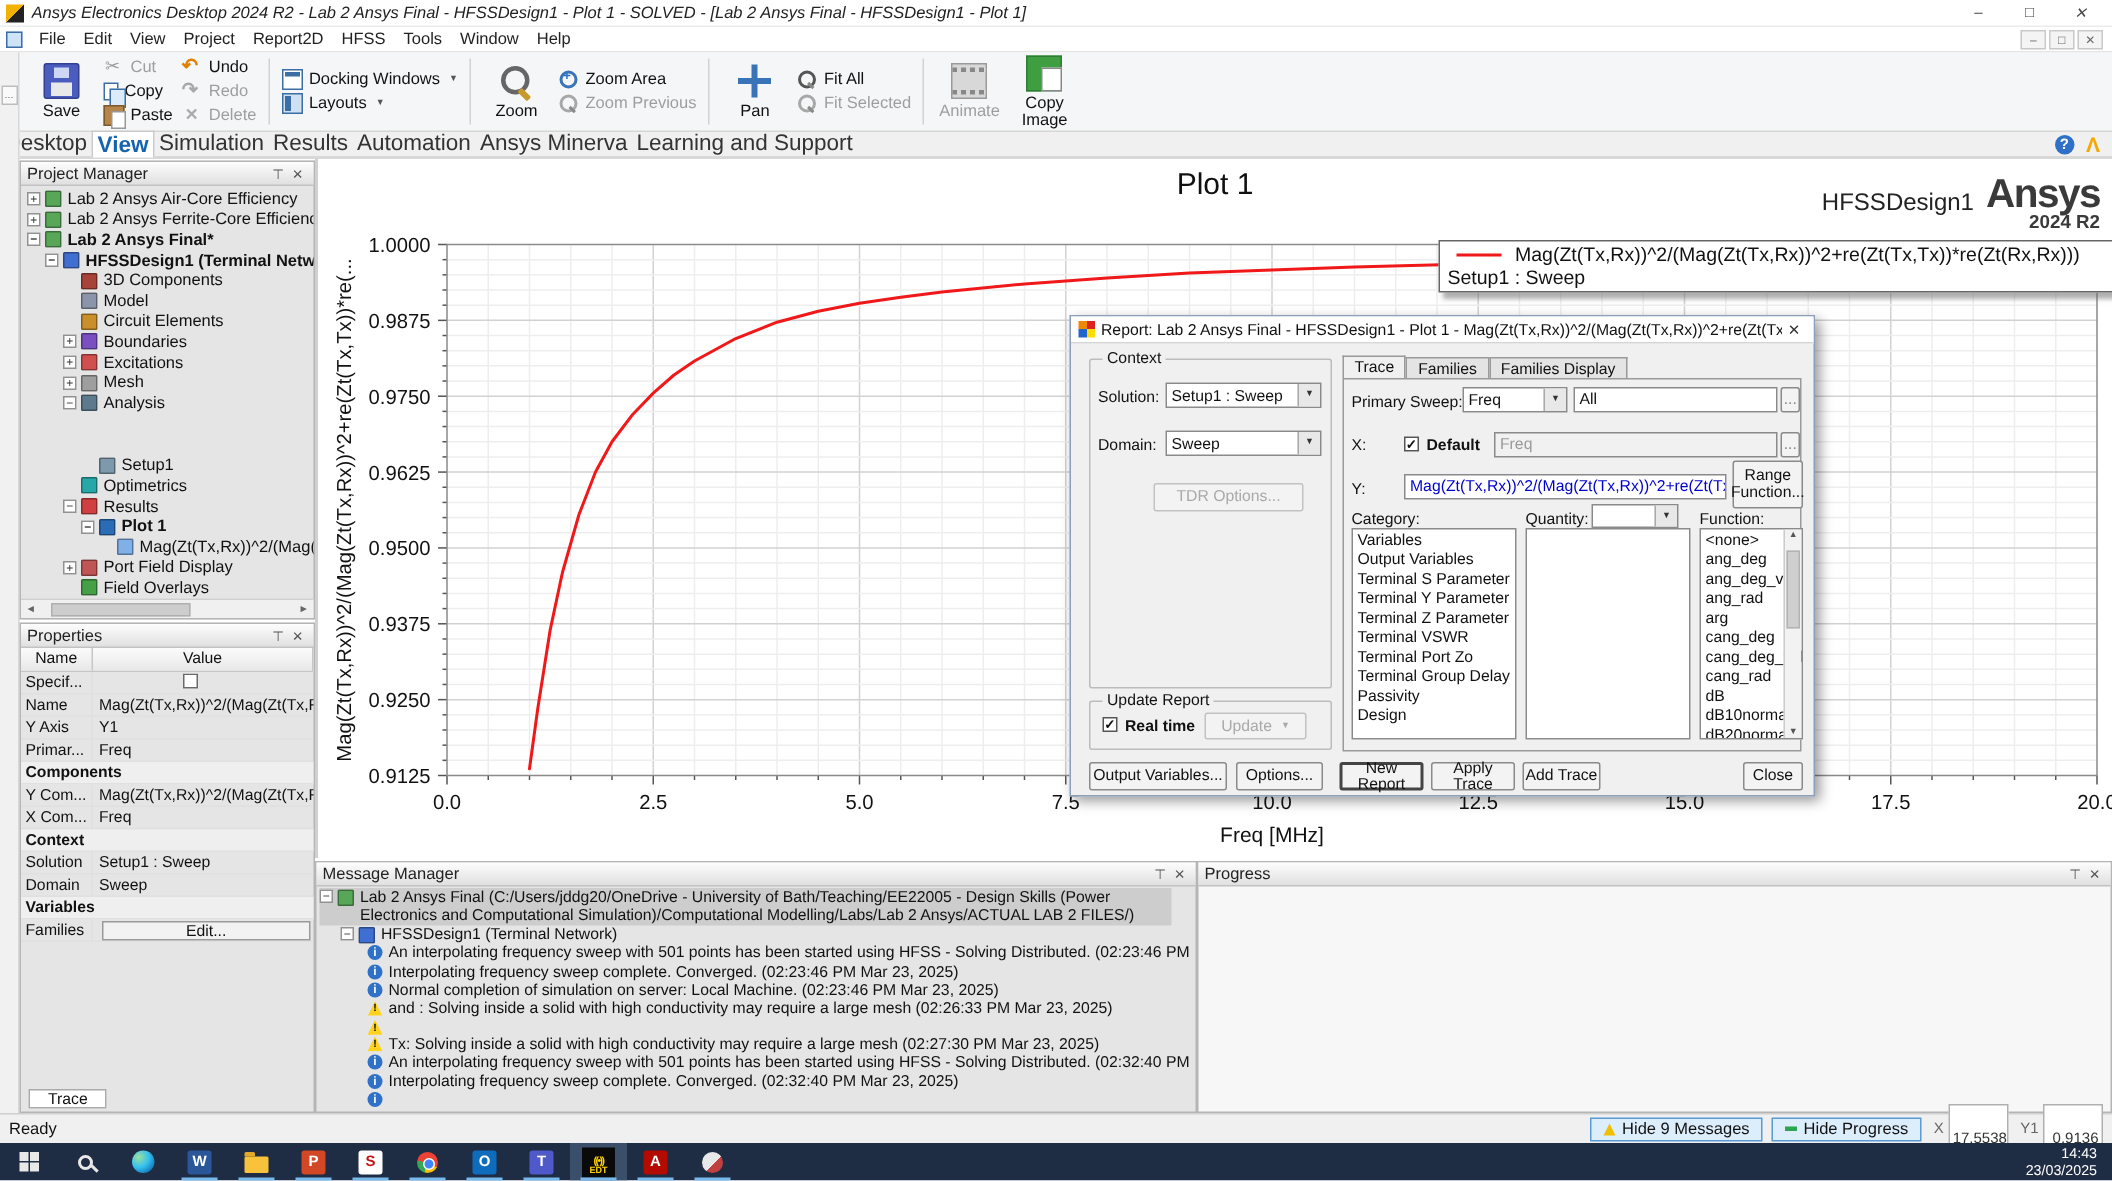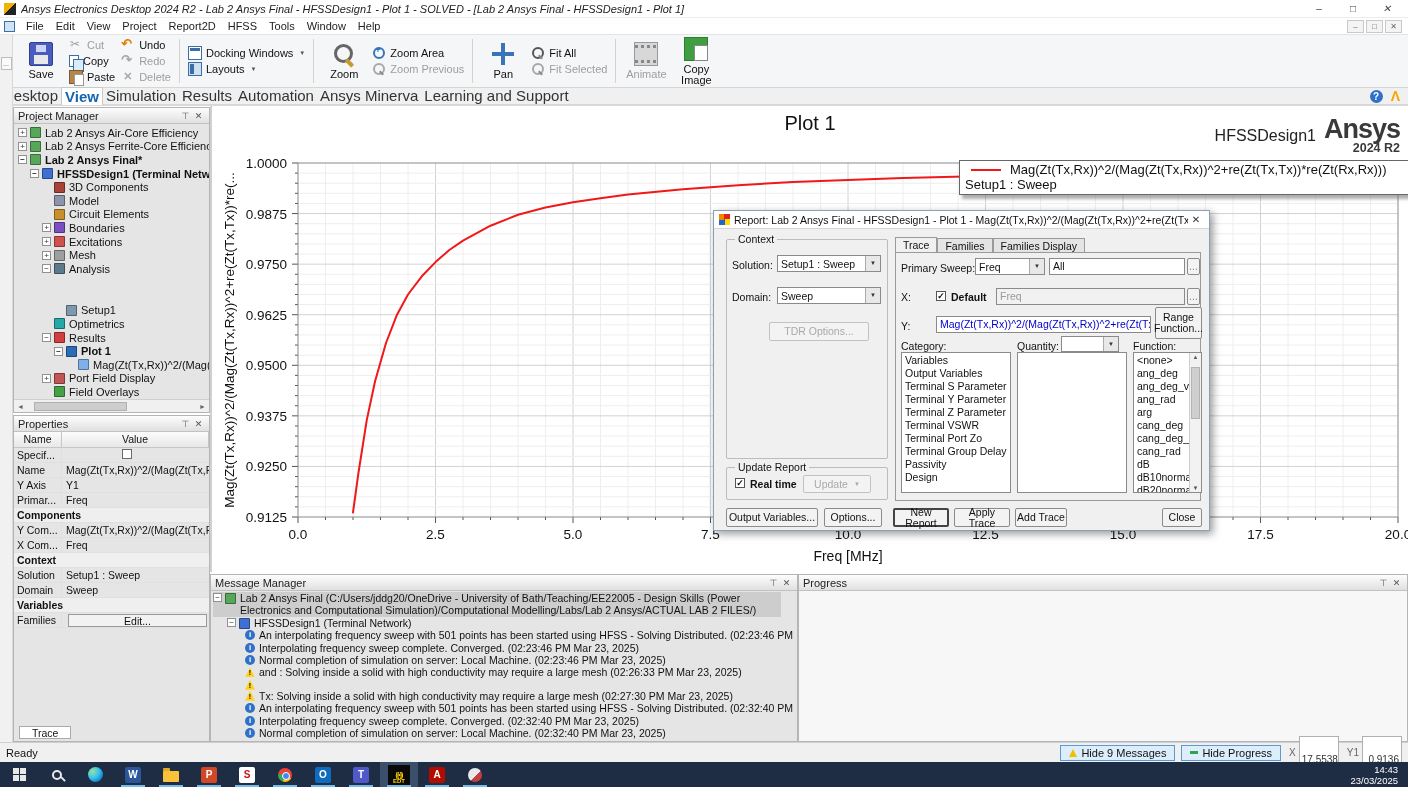--- a/index.html
+++ b/index.html
@@ -736,21 +736,20 @@
       <div class="mrow ind2">
         <span class="mi mi-info">i</span>
         <span class="tx">An interpolating frequency sweep with 501 points has been started using HFSS - Solving Distributed. (02:32:40 PM Mar 23, 2025)</span>
       </div>
       <div class="mrow ind2">
         <span class="mi mi-info">i</span>
         <span class="tx">Interpolating frequency sweep complete. Converged. (02:32:40 PM Mar 23, 2025)</span>
       </div>
       <div class="mrow ind2">
         <span class="mi mi-info">i</span>
-        <span class="tx">Normal completion of simulation on server: Local Machine. (02:32:40 PM Mar 23, 2025)</span>
       </div>
     </div>
 </div>
 
 <div class="panel" style="left:798px;top:574px;width:610px;height:168px;background:#f7f7f7">
   <div class="panel-h">
     <span>Progress</span>
     <span class="sp"></span>
     <span class="ph-btn pin-g">⊤</span>
     <span class="ph-btn">✕</span>

